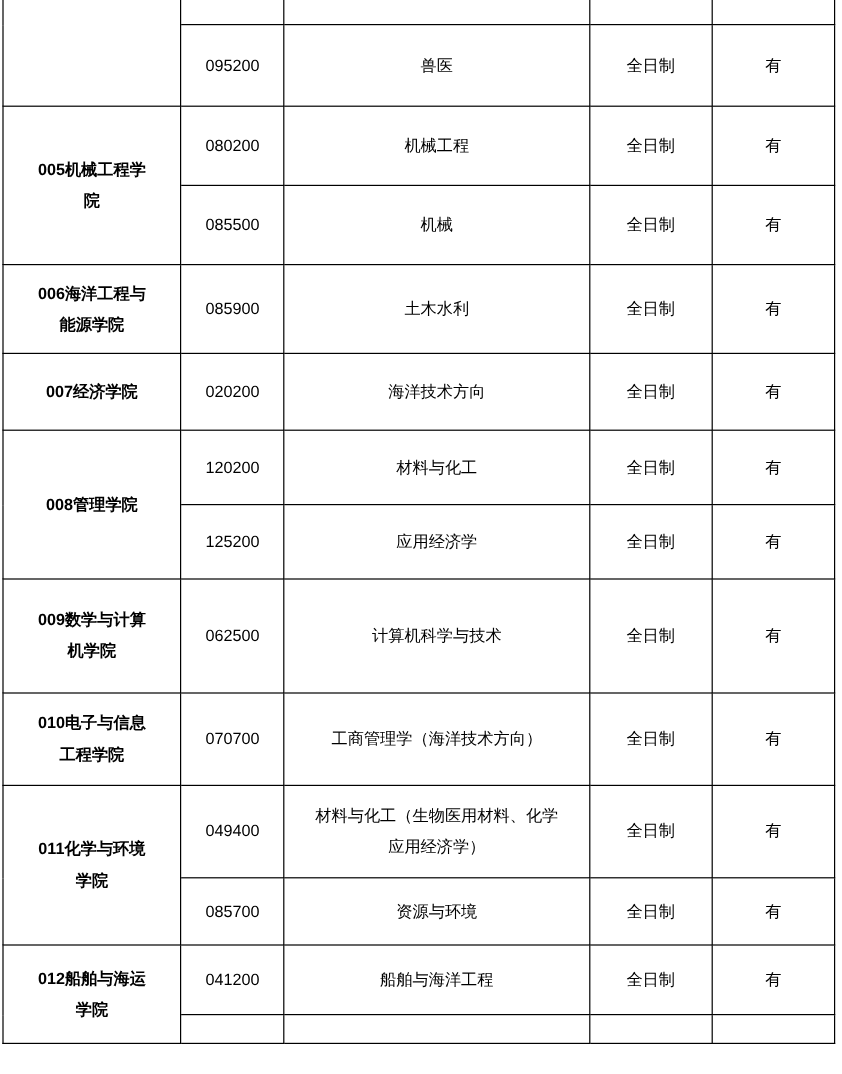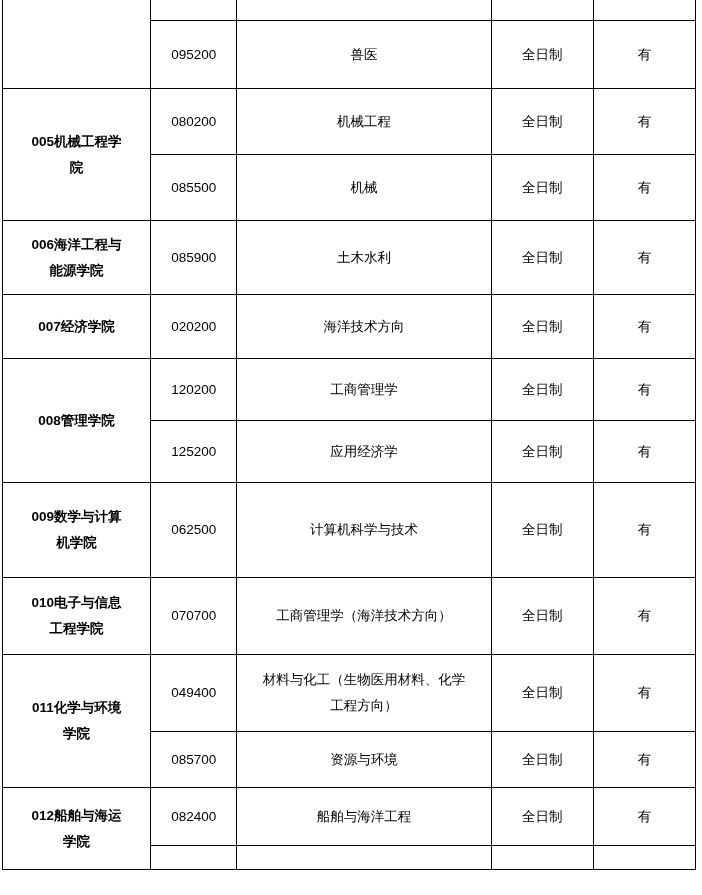--- a/index.html
+++ b/index.html
@@ -167,21 +167,21 @@
       </tr>
 
       <tr style="height:62px">
         <td class="col-college" rowspan="2">
             <span class="cell-text">008管理学院</span>
           </td>
         <td class="col-code">
             <span class="cell-text">120200</span>
           </td>
         <td class="col-name">
-            <span class="cell-text">工商管理学</span>
+            <span class="cell-text">材料与化工</span>
           </td>
         <td class="col-mode">
             <span class="cell-text">全日制</span>
           </td>
         <td class="col-has">
             <span class="cell-text">有</span>
           </td>
       </tr>
 
       <tr style="height:62px">
@@ -240,21 +240,21 @@
       <tr style="height:77px">
         <td class="col-college" rowspan="2">
             <span class="cell-text">011化学与环境
 学院</span>
           </td>
         <td class="col-code">
             <span class="cell-text">049400</span>
           </td>
         <td class="col-name">
             <span class="cell-text">材料与化工（生物医用材料、化学
-工程方向）</span>
+应用经济学）</span>
           </td>
         <td class="col-mode">
             <span class="cell-text">全日制</span>
           </td>
         <td class="col-has">
             <span class="cell-text">有</span>
           </td>
       </tr>
 
       <tr style="height:56px">
@@ -271,21 +271,21 @@
             <span class="cell-text">有</span>
           </td>
       </tr>
 
       <tr style="height:58px">
         <td class="col-college" rowspan="2">
             <span class="cell-text">012船舶与海运
 学院</span>
           </td>
         <td class="col-code">
-            <span class="cell-text">082400</span>
+            <span class="cell-text">041200</span>
           </td>
         <td class="col-name">
             <span class="cell-text">船舶与海洋工程</span>
           </td>
         <td class="col-mode">
             <span class="cell-text">全日制</span>
           </td>
         <td class="col-has">
             <span class="cell-text">有</span>
           </td>

